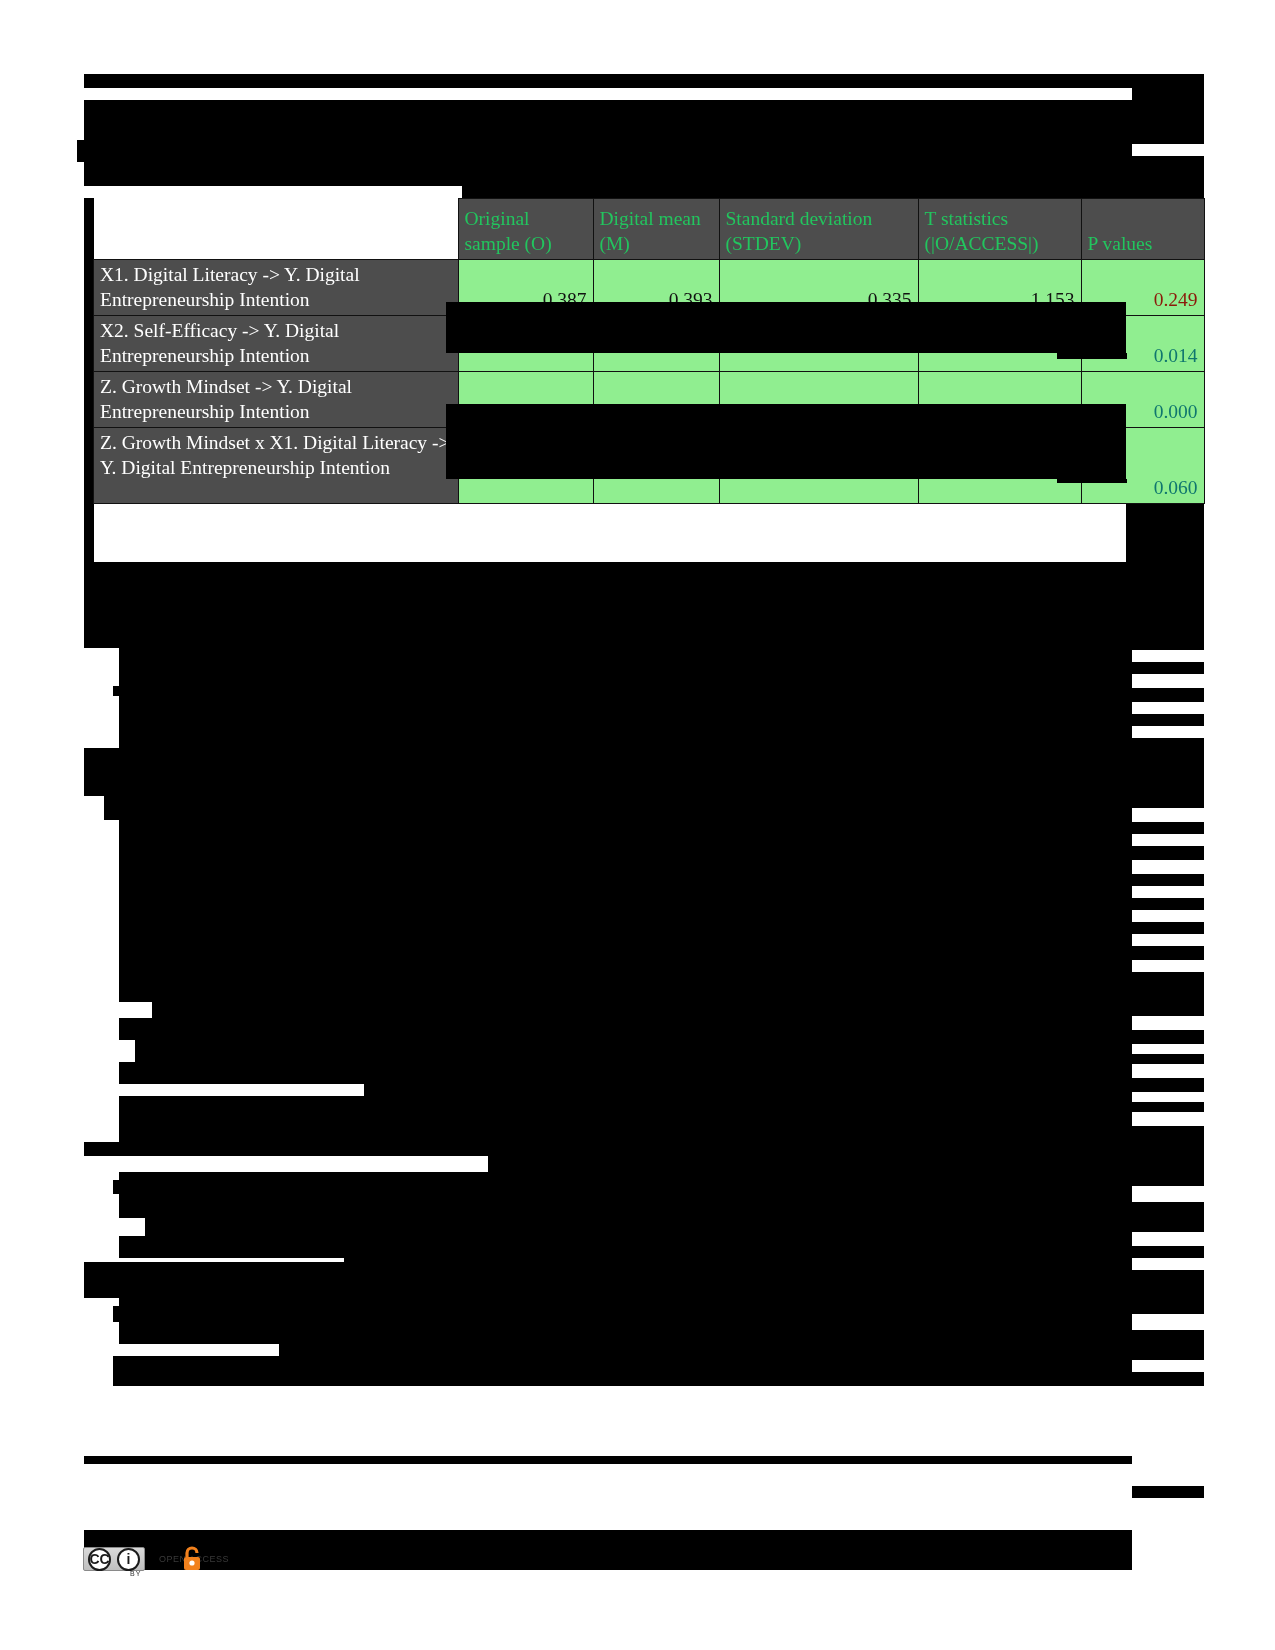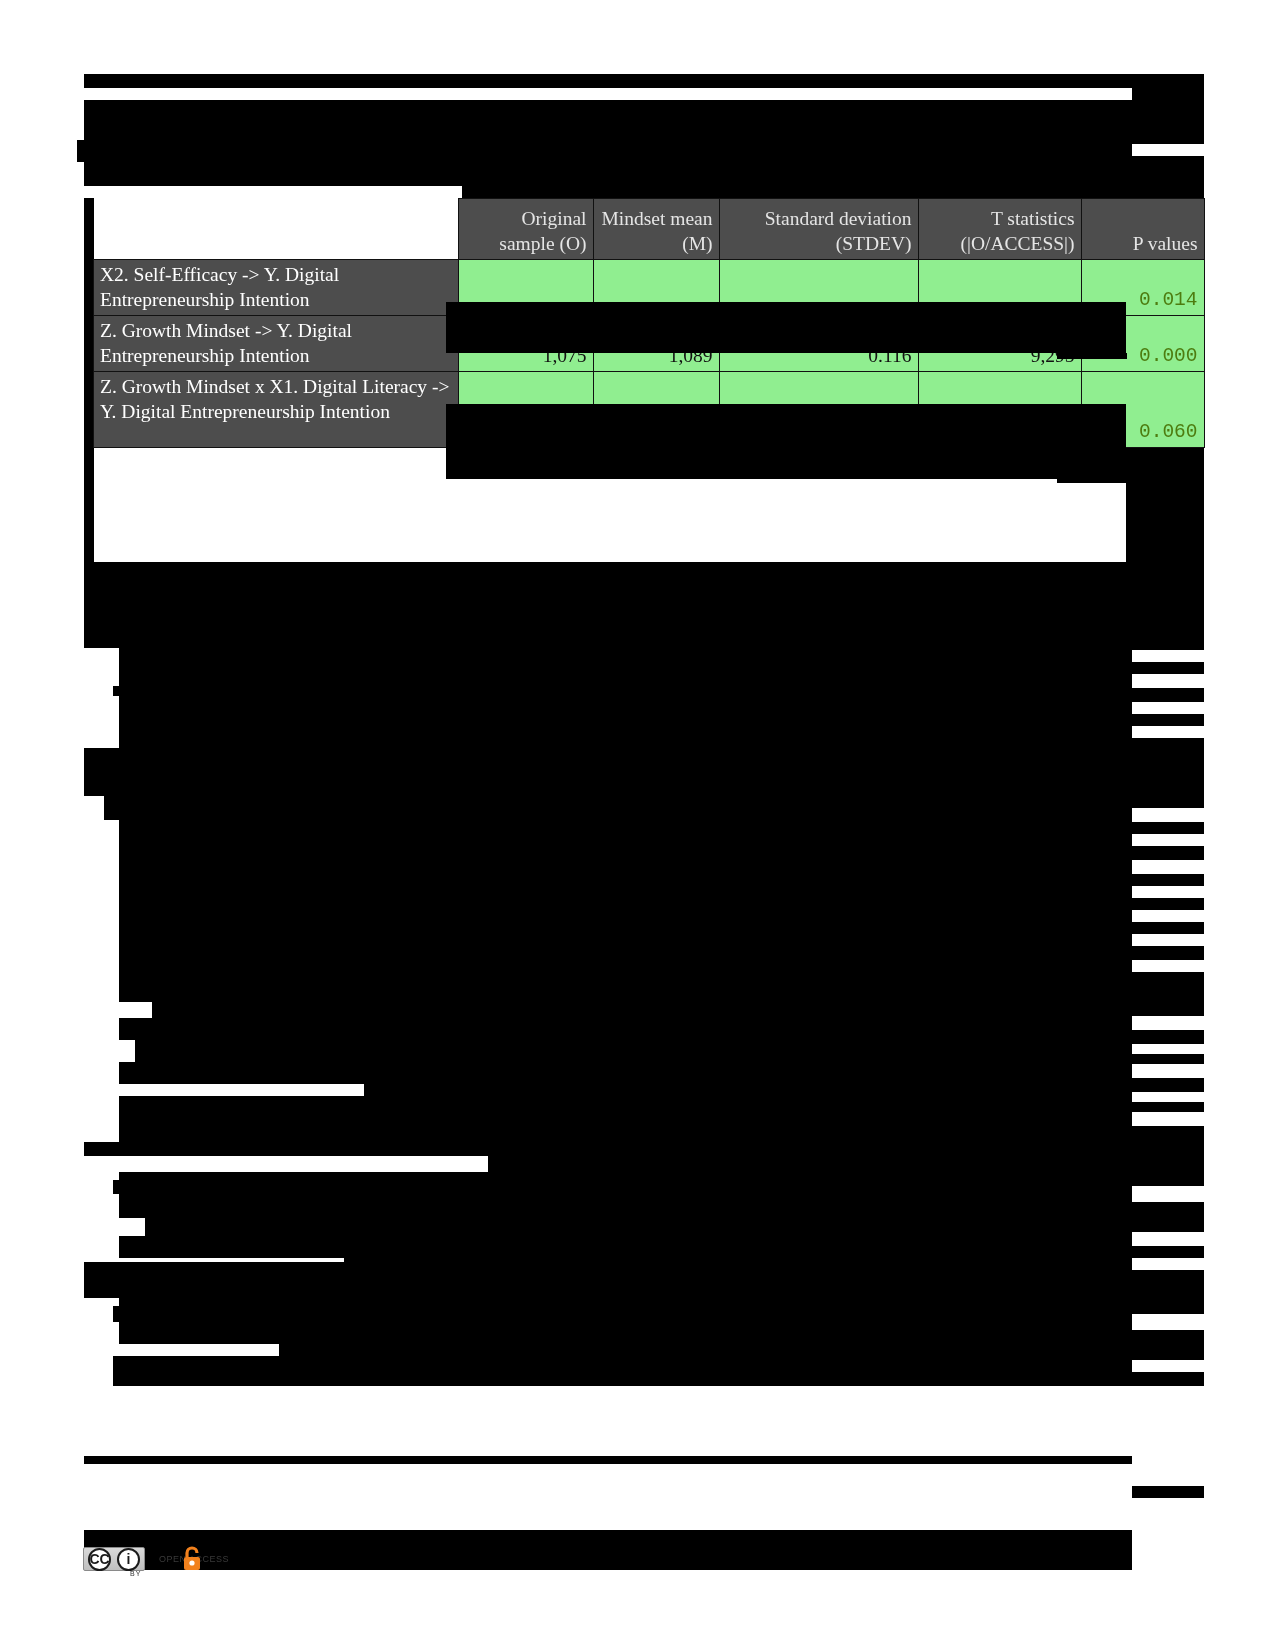--- a/index.html
+++ b/index.html
@@ -37,22 +37,22 @@
   }
   .stats-table th,
   .stats-table td {
     border: 1px solid #111111;
     padding: 2px 6px;
     vertical-align: bottom;
     line-height: 1.28;
   }
   .stats-table thead th {
     background: #4d4d4d;
-    color: #e5e5e5;
-    text-align: right;
+    color: #22c55e;
+    text-align: left;
     font-weight: normal;
     vertical-align: bottom;
     height: 56px;
   }
   .stats-table th.corner {
     background: transparent;
     border: none;
   }
   .stats-table td.label {
     background: #4d4d4d;
@@ -60,22 +60,21 @@
     text-align: left;
     vertical-align: top;
     padding-top: 3px;
   }
   .stats-table td.num {
     background: #90ee90;
     color: #111111;
     text-align: right;
   }
   .stats-table td.num.pos {
-    color: #4d7c0f;
-    font-family: Liberation Mono, monospace;
+    color: #0f766e;
   }
   .stats-table td.num.neg {
     color: #8b1a0a;
   }
 
   
   .c-label { width: 352px; }
   .c-os    { width: 122px; }
   .c-sm    { width: 113px; }
   .c-sd    { width: 186px; }
@@ -171,28 +170,36 @@
   <div class="redact" style="left:1132px; top:74px; width:72px; height:70px;"></div>
   <div class="redact" style="left:1132px; top:156px; width:72px; height:42px;"></div>
 
   <div class="redact" style="left:84px; top:198px; width:10px; height:50px;"></div>
 
   <table class="stats-table">
     <thead>
       <tr>
         <th class="corner c-label"></th>
         <th class="c-os">Original sample (O)</th>
-        <th class="c-sm">Mindset mean (M)</th>
+        <th class="c-sm">Digital mean (M)</th>
         <th class="c-sd">Standard deviation (STDEV)</th>
         <th class="c-ts">T statistics (|O/ACCESS|)</th>
         <th class="c-pv">P values</th>
       </tr>
     </thead>
     <tbody>
 
+      <tr style="height:50px;">
+        <td class="label">X1. Digital Literacy -&gt; Y. Digital Entrepreneurship Intention</td>
+        <td class="num">0.387</td>
+        <td class="num">0.393</td>
+        <td class="num">0.335</td>
+        <td class="num">1,153</td>
+        <td class="num neg">0.249</td>
+      </tr>
 
       <tr style="height:51px;">
         <td class="label">X2. Self-Efficacy -&gt; Y. Digital Entrepreneurship Intention</td>
         <td class="num"></td>
         <td class="num"></td>
         <td class="num"></td>
         <td class="num"></td>
         <td class="num pos">0.014</td>
       </tr>
 

